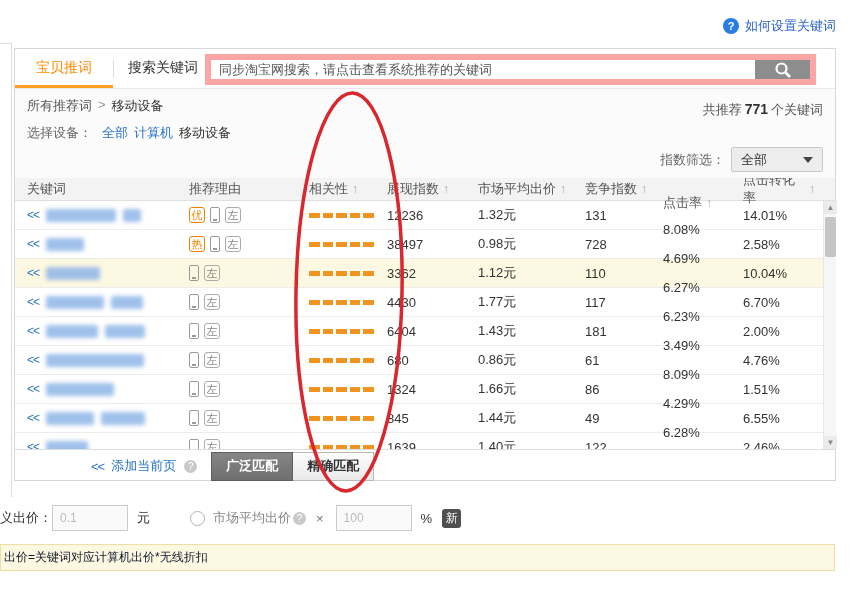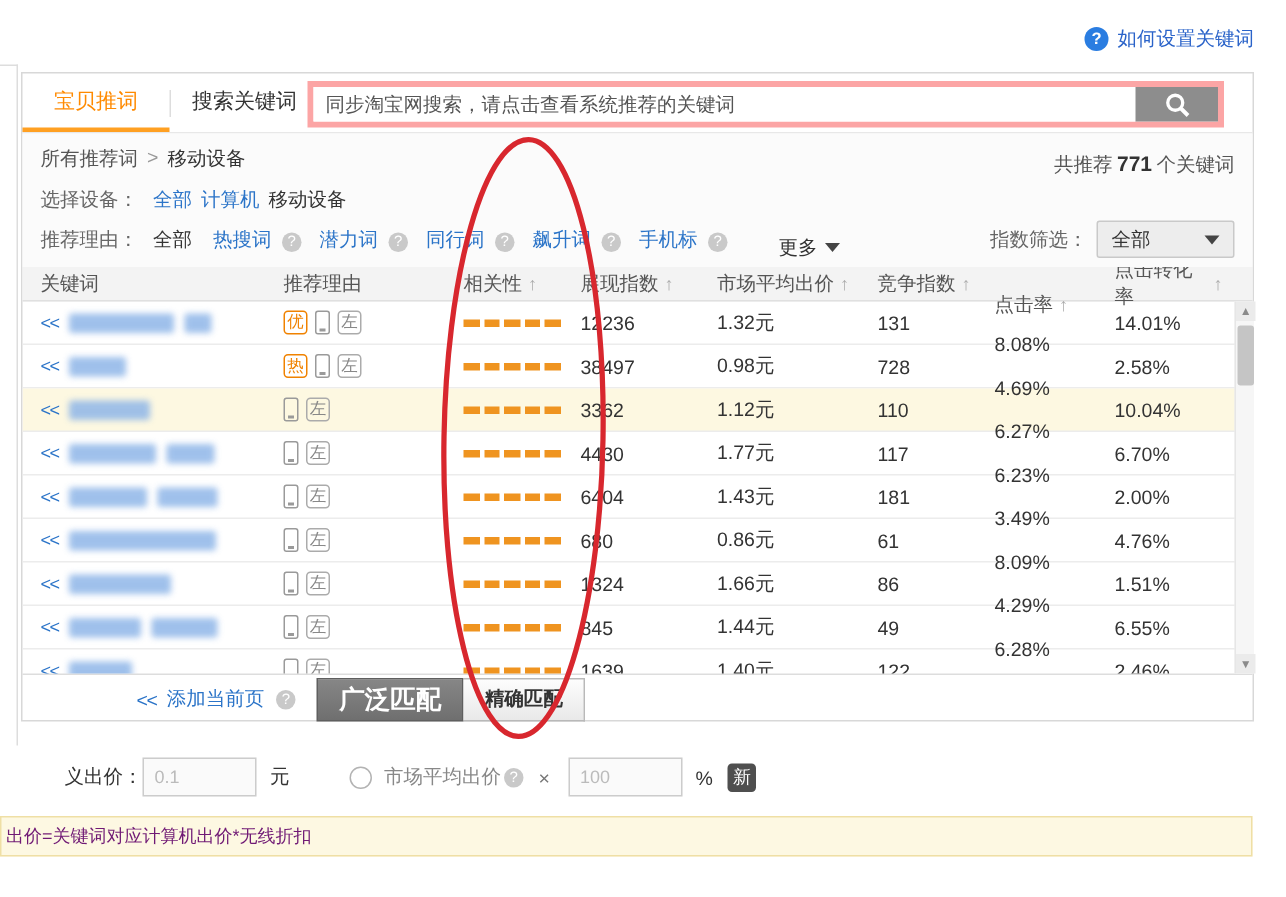--- a/index.html
+++ b/index.html
@@ -16,21 +16,21 @@
 
   
   .panel { position:absolute; left:14px; top:48px; width:822px; height:433px; border:1px solid #d8d8d8; background:#fff; }
 
   
   .tabbar { position:relative; height:40px; border-bottom:1px solid #e8e8e8; display:flex; align-items:stretch; }
   .tab { width:98px; text-align:center; line-height:37px; font-size:14px; cursor:pointer; }
   .tab.active { color:#ff8a00; border-bottom:3px solid #ffa022; }
   .tab.inactive { color:#333; }
   .tab-sep { width:1px; height:18px; background:#ddd; align-self:center; }
-  .searchwrap { position:absolute; left:190px; top:5px; width:611px; height:31px; border:4px solid #fca5a5; display:flex; background:#fff; }
+  .searchwrap { position:absolute; left:190px; top:5px; width:611px; height:31px; border:6px solid #fca5a5; display:flex; background:#fff; }
   .searchwrap input { flex:1; border:none; outline:none; font-size:13px; padding:0 8px; color:#333; font-family:"Liberation Sans",sans-serif; }
   .searchwrap input::placeholder { color:#555; opacity:1; }
   .searchbtn { width:55px; background:#8d8d8d; border:none; cursor:pointer; display:flex; align-items:center; justify-content:center; }
 
   
   .filters { height:89px; background:#fbfbfb; padding:8px 12px 0 12px; font-size:13px; position:relative; }
   .f-row { height:27px; display:flex; }
   .f-label { color:#666; margin-right:10px; }
   .flink { color:#2b74c8; cursor:pointer; margin-right:6px; }
   .fsel { color:#333; margin-right:14px; cursor:pointer; }
@@ -77,38 +77,38 @@
   .varrow { position:absolute; left:0; width:13px; height:13px; background:#ebebeb; color:#8a8a8a; font-size:8px; text-align:center; line-height:13px; cursor:pointer; }
   .varrow.up { top:0; }
   .varrow.down { bottom:0; }
   .vthumb { position:absolute; left:1px; top:16px; width:11px; height:40px; background:#c5c5c5; border-radius:2px; cursor:grab; }
 
   
   .panel-foot { height:33px; border-top:1px solid #ddd; display:flex; align-items:center; font-size:13px; padding-left:76px; }
   .addpage { color:#2b74c8; cursor:pointer; display:flex; align-items:center; gap:7px; }
   .addpage .kwp { font-size:13px; margin:0; }
   .panel-foot .qmark { margin:0 14px 0 8px; }
-  .btn-broad { height:29px; padding:0 14px; background:linear-gradient(#868686,#6f6f6f); border:1px solid #5f5f5f; color:#fff; font-size:17px; font-weight:bold; cursor:pointer; font-family:"Liberation Sans",sans-serif; }
+  .btn-broad { height:29px; padding:0 14px; background:linear-gradient(#868686,#6f6f6f); border:1px solid #5f5f5f; color:#fff; font-size:13px; font-weight:bold; cursor:pointer; font-family:"Liberation Sans",sans-serif; }
   .btn-exact { height:29px; padding:0 14px; background:linear-gradient(#fdfdfd,#e9e9e9); border:1px solid #b9b9b9; border-left:none; color:#333; font-size:13px; font-weight:bold; cursor:pointer; font-family:"Liberation Sans",sans-serif; }
 
   
-  .bidform { position:absolute; left:0; top:503px; height:30px; display:flex; align-items:center; font-size:13px; color:#333;margin-left:43px; }
+  .bidform { position:absolute; left:0; top:503px; height:30px; display:flex; align-items:center; font-size:13px; color:#333; }
   .bid-label { width:52px; }
   .bid-input { width:76px; height:26px; border:1px solid #ccc; background:#fafafa; padding:0 7px; font-size:12px; color:#888; outline:none; font-family:"Liberation Sans",sans-serif; }
   .bid-input::placeholder { color:#bbb; opacity:1; }
   .bid-unit { margin:0 10px 0 9px; }
   .radio { width:15px; height:15px; border:1px solid #b3b3b3; border-radius:50%; background:#fff; margin:0 8px 0 30px; cursor:pointer; flex:none; }
   .avg-label { color:#888; }
   .bidform .qmark { margin:0 10px 0 2px; }
   .times { color:#777; margin-right:12px; }
   .pct { margin:0 10px 0 9px; }
   .new-badge { width:19px; height:19px; background:#4f4f4f; border-radius:3px; color:#fff; font-size:12px; text-align:center; line-height:19px; }
 
   
-  .notice { position:absolute; left:0; top:544px; width:835px; height:27px; background:#fdf8e2; border:1px solid #efdfa5; display:flex; align-items:center; font-size:12px; color:#701a75; padding-left:3px; }
+  .notice { position:absolute; left:0; top:544px; width:835px; height:27px; background:#fdf8e2; border:1px solid #efdfa5; display:flex; align-items:center; font-size:12px; color:#0f172a; padding-left:3px; }
 
   
   .annot { position:absolute; left:0; top:0; pointer-events:none; }
 </style>
 </head>
 <body>
 
 <div id="stage">
 
   <div class="outer-corner"></div>
@@ -142,28 +142,20 @@
         <span class="crumb-sep">&gt;</span>
         <span class="crumb-cur">移动设备</span>
       </div>
       <div class="kw-count">
         <span>共推荐</span><b>771</b><span>个关键词</span>
       </div>
       <div class="f-row">
         <span class="f-label">选择设备：</span>
         <span id="device-items"><span class="flink">全部</span><span class="flink">计算机</span><span class="fsel">移动设备</span></span>
       </div>
-      <div class="f-row">
-        <span class="f-label">推荐理由：</span>
-        <span id="reason-items"><span class="fsel">全部</span><span class="flink">热搜词</span><span class="qmark">?</span><span class="flink">潜力词</span><span class="qmark">?</span><span class="flink">同行词</span><span class="qmark">?</span><span class="flink">飙升词</span><span class="qmark">?</span><span class="flink">手机标</span><span class="qmark">?</span></span>
-        <span class="more-link">
-          <span>更多</span>
-          <span class="caret-down"></span>
-        </span>
-      </div>
       <div class="idx-filter">
         <span class="f-label">指数筛选：</span>
         <span class="dropdown">
           <span class="dd-val">全部</span>
           <span class="caret-down"></span>
         </span>
       </div>
     </div>
 
     <div class="thead" id="thead">

